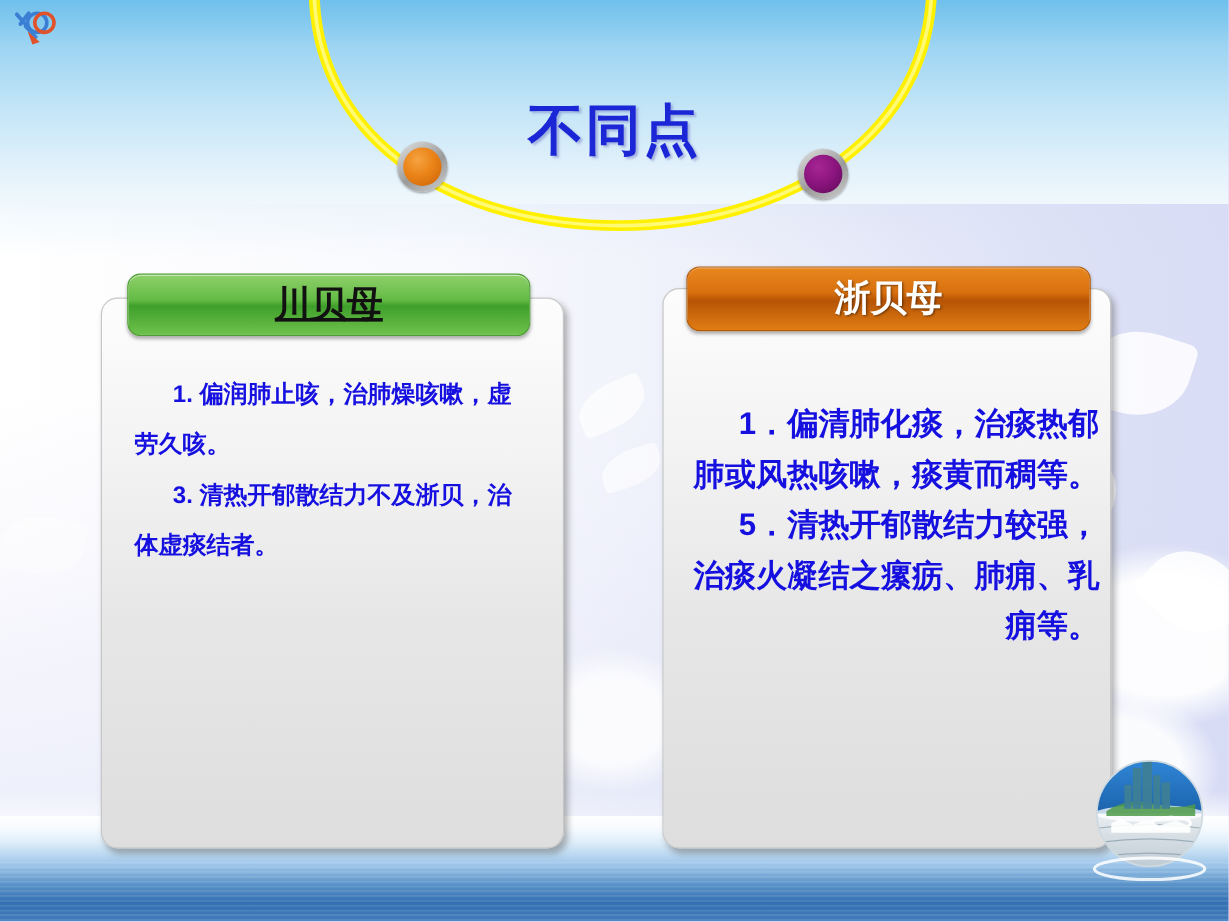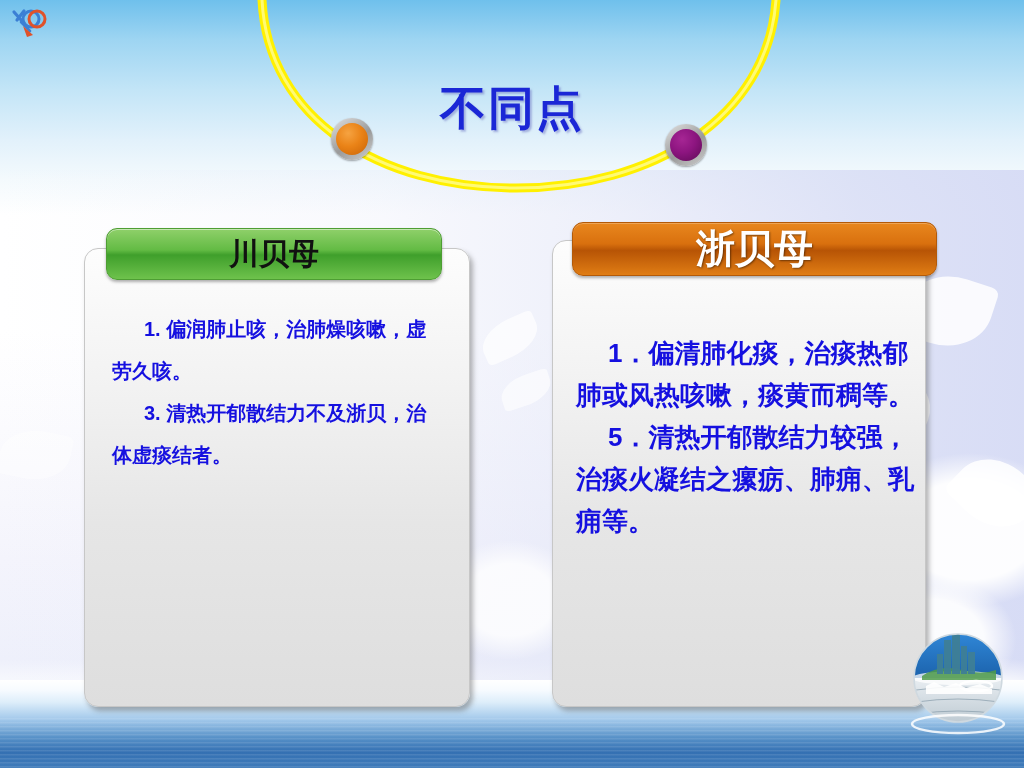--- a/index.html
+++ b/index.html
@@ -155,26 +155,27 @@
   }
   #header-left {
     left: 106px; top: 228px;
     width: 336px; height: 52px;
     line-height: 50px;
     font-size: 30px;
     color: #111111;
     background: linear-gradient(to bottom, #8fd06a 0%, #63bb44 42%, #3f9f2b 52%, #6ec24c 100%);
     border: 1px solid #4e9e33;
     box-shadow: 0 2px 3px rgba(60,60,60,0.4), inset 0 1px 0 rgba(255,255,255,0.5);
+    text-decoration: underline;
   }
   #header-right {
     left: 572px; top: 222px;
-    width: 365px; height: 54px;
+    width: 337px; height: 54px;
     line-height: 52px;
-    font-size: 39px;
+    font-size: 30px;
     color: #ffffff;
     text-shadow: 1px 1px 2px rgba(0,0,0,0.45);
     background: linear-gradient(to bottom, #e8871e 0%, #d9700e 40%, #b75405 53%, #e07d14 100%);
     border: 1px solid #b35a08;
     box-shadow: 0 2px 3px rgba(60,60,60,0.4), inset 0 1px 0 rgba(255,255,255,0.25);
   }
 
   .card-body {
     position: absolute;
     color: #1510e0;
@@ -186,20 +187,21 @@
     width: 330px;
     font-size: 20px;
     line-height: 42px;
     letter-spacing: 0px;
   }
   #body-right {
     left: 576px; top: 332px;
     width: 340px;
     font-size: 26px;
     line-height: 42px;
+    text-align: right;
   }
   .para { margin: 0; text-indent: 32px; }
 
   
   .globe {
     position: absolute;
     left: 900px; top: 620px;
     width: 116px; height: 116px;
   }
 </style>

